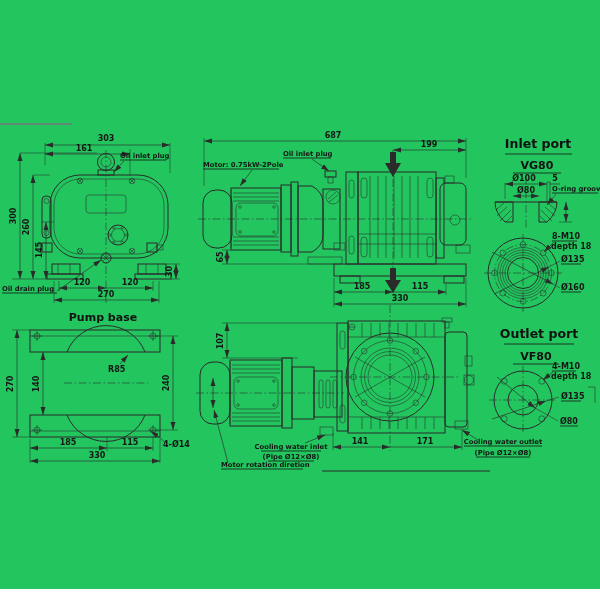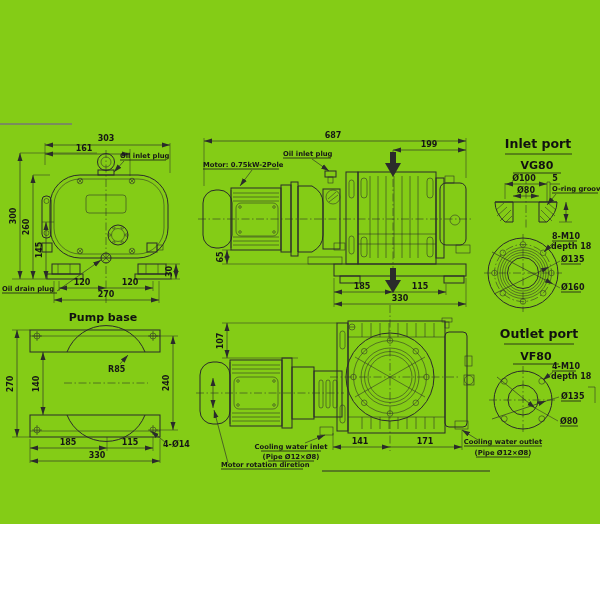--- a/index.html
+++ b/index.html
@@ -1,16 +1,16 @@
 <!DOCTYPE html>
 <html><head>
 <meta charset="utf-8">
 <style>
   html,body{margin:0;padding:0;background:#ffffff;}
-  .stage{position:relative;width:600px;height:524px;background:#84cc16;overflow:hidden;}
+  .stage{position:relative;width:600px;height:589px;background:#22c55e;overflow:hidden;}
   svg{position:absolute;left:0;top:0;}
   .ln{fill:none;stroke:#2b2b2b;stroke-width:1;}
   .tn{fill:none;stroke:#2b2b2b;stroke-width:0.55;}
   .dl{fill:none;stroke:#2b2b2b;stroke-width:0.65;}
   .xl{fill:none;stroke:#2b2b2b;stroke-width:0.5;}
   .cl{fill:none;stroke:#2b2b2b;stroke-width:0.55;stroke-dasharray:8 2.5 1.5 2.5;}
   .ul{stroke:#161616;stroke-width:0.8;}
   .fil{fill:#2b2b2b;stroke:none;}
   .gray{stroke:#777;stroke-width:1.5;fill:none;}
   .dt{font:bold 8px "DejaVu Sans",sans-serif;fill:#161616;}

